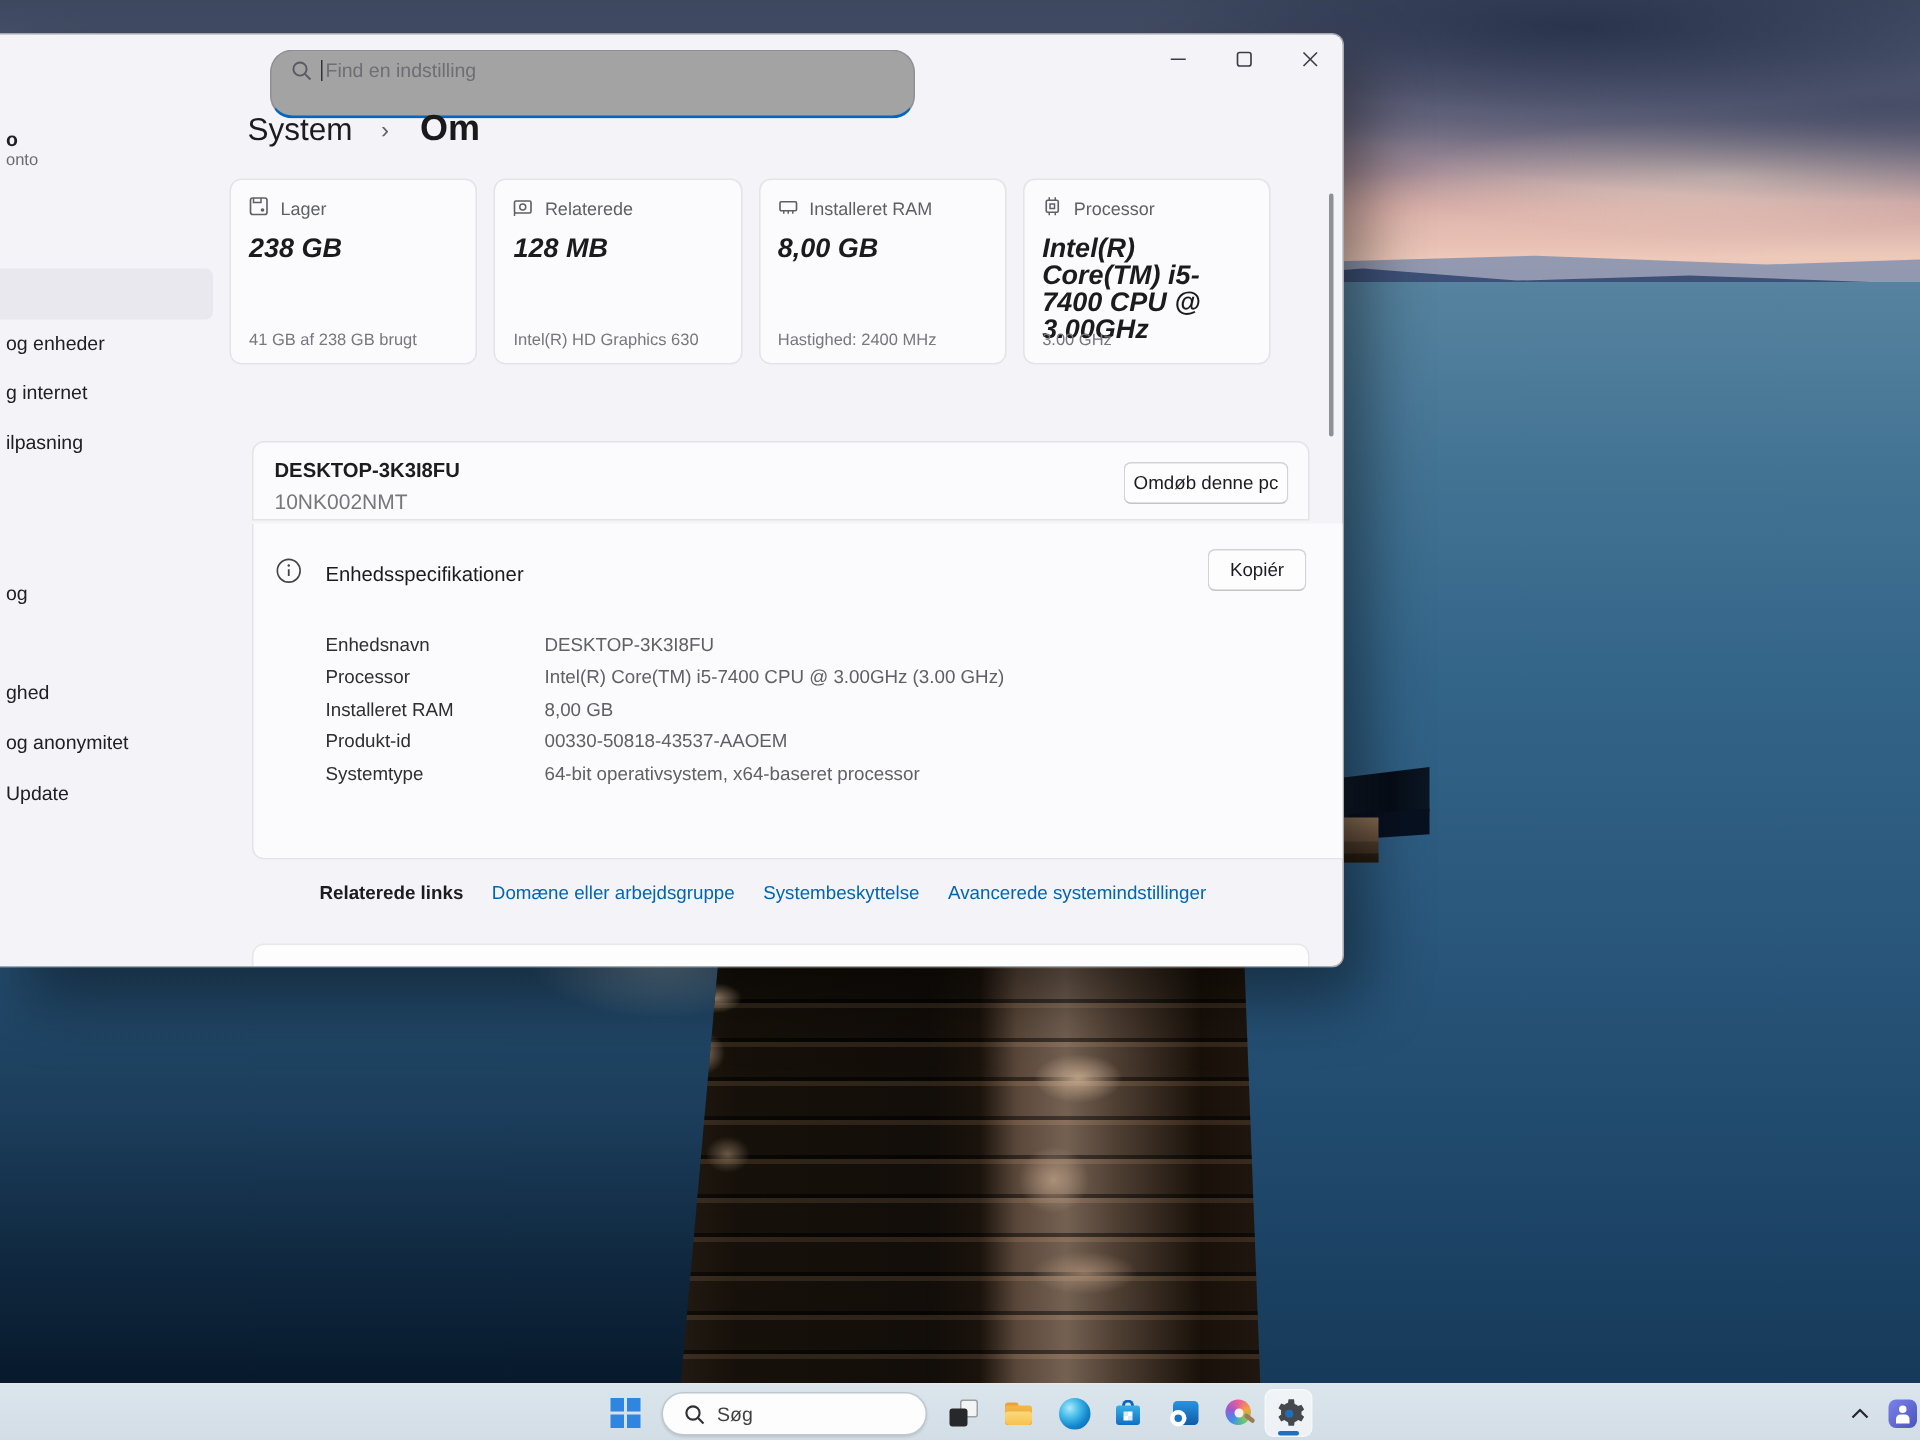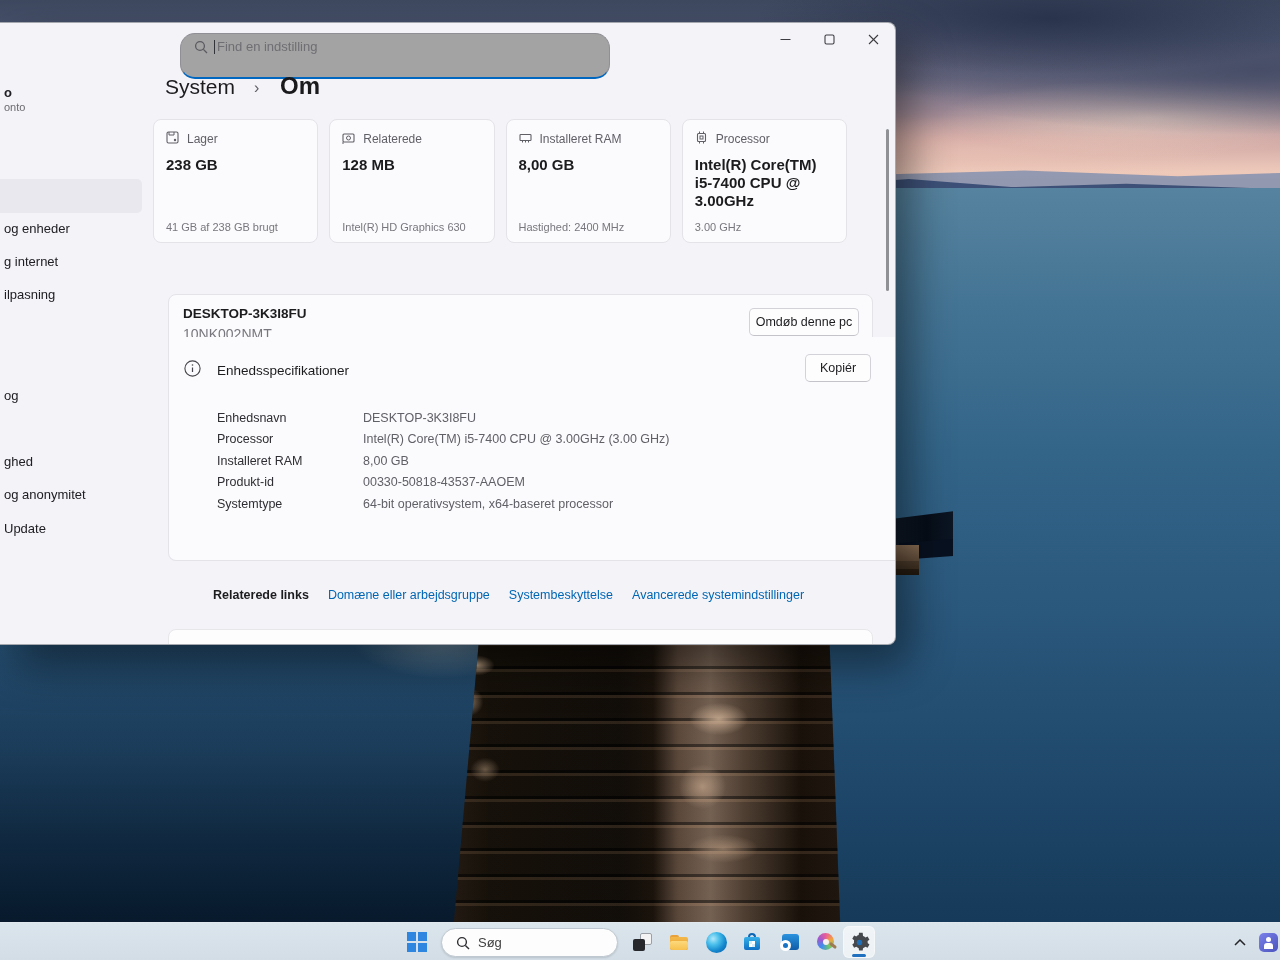--- a/index.html
+++ b/index.html
@@ -70,33 +70,33 @@
   
   .sb-frag { position:absolute; left:4px; font-size:13px; color:#202024; white-space:nowrap; }
   .sb-acc-name { top:62px; font-weight:bold; }
   .sb-acc-type { top:78px; font-size:11px; color:#6b6b70; }
   .sb-pill { position:absolute; left:0; top:156px; width:142px; height:34px; background:#e8e8ee; border-radius:0 5px 5px 0; }
 
   
   .cards-row { position:absolute; left:153px; top:96px; width:694px; height:124px; display:flex; gap:11px; }
   .card { flex:1; background:#fbfbfd; border:1px solid #e3e3e8; border-radius:8px; position:relative; padding:11px 12px; }
   .card-head { display:flex; align-items:center; gap:8px; font-size:12px; color:#5f5f66; }
-  .card-value { margin-top:9px; font-size:15px; font-weight:bold; color:#1b1b1e; line-height:18px; }
+  .card-value { margin-top:9px; font-size:18px; font-weight:bold; color:#1b1b1e; line-height:18px;font-style:italic; }
   .card-cap { position:absolute; left:12px; bottom:9px; font-size:11px; color:#77777d; white-space:nowrap; }
 
   
   .dev-card { position:absolute; left:168px; top:271px; width:705px; height:53px; background:#fbfbfd;
     border:1px solid #e3e3e8; border-radius:8px 8px 0 0; }
   .dev-name { position:absolute; left:14px; top:11px; font-size:13.5px; font-weight:bold; color:#1c1c1f; }
   .dev-serial { position:absolute; left:14px; top:31px; font-size:14px; color:#77777d; }
   .btn { background:#fdfdfe; border:1px solid #d2d2d8; border-bottom-color:#c3c3c9; border-radius:5px;
     font-size:12.5px; color:#1c1c1f; display:flex; align-items:center; justify-content:center; }
   .dev-btn { position:absolute; right:13px; top:13px; width:110px; height:28px; }
 
-  .spec-card { position:absolute; left:168px; top:314px; width:777px; height:224px; background:#fbfbfd;
+  .spec-card { position:absolute; left:168px; top:326px; width:777px; height:224px; background:#fbfbfd;
     border:1px solid #e3e3e8; border-top:none; border-radius:0 0 8px 8px; }
   .spec-info-icon { position:absolute; left:15px; top:23px; }
   .spec-title { position:absolute; left:48px; top:26px; font-size:13.5px; color:#1c1c1f; }
   .spec-copy { position:absolute; right:73px; top:17px; width:66px; height:28px; }
   .spec-chev { position:absolute; right:34px; top:24px; }
   .spec-rows { position:absolute; left:48px; top:70px; width:640px; }
   .spec-row { display:flex; height:21.5px; align-items:center; }
   .spec-label { width:146px; font-size:12.5px; color:#2e2e33; }
   .spec-value { font-size:12.5px; color:#606067; }
 

